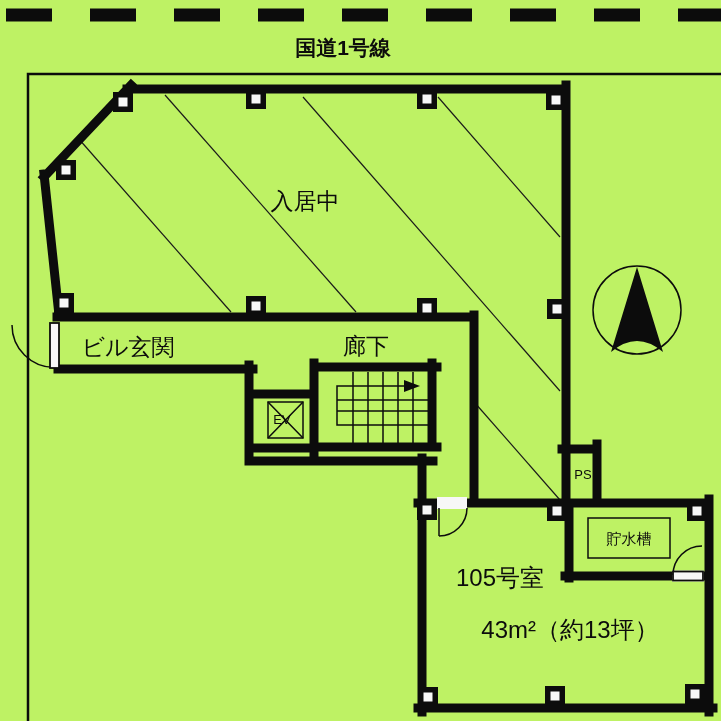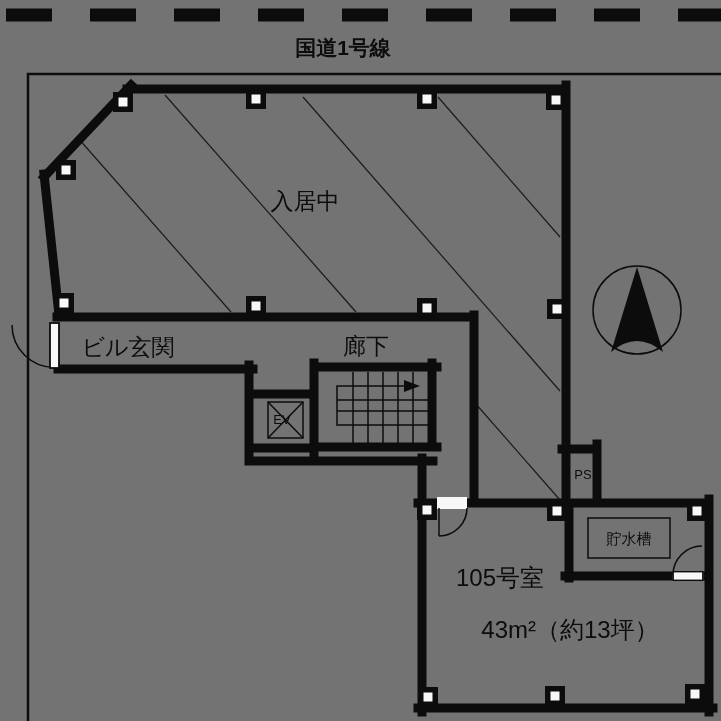--- a/index.html
+++ b/index.html
@@ -1,16 +1,16 @@
 <!DOCTYPE html>
 <html><head>
 <meta charset="utf-8">
 <style>
   html,body{margin:0;padding:0;background:#f7f7f7;}
-  .stage{position:relative;width:721px;height:721px;background:#737373;overflow:hidden;
+  .stage{position:relative;width:721px;height:721px;background:#bef264;overflow:hidden;
          font-family:"Liberation Sans","DejaVu Sans",sans-serif;}
   svg{display:block;}
   text{fill:#0c0c0c;font-family:"Liberation Sans","DejaVu Sans",sans-serif;}
   .t-road{font-size:21px;font-weight:bold;}
   .t-big{font-size:23px;}
   .t-room{font-size:24px;}
   .t-small{font-size:15px;}
   .t-tiny{font-size:13px;}
   .wall{stroke:#0c0c0c;stroke-width:9;fill:none;stroke-linecap:square;}
   .thin{stroke:#0c0c0c;stroke-width:1.5;fill:none;}

